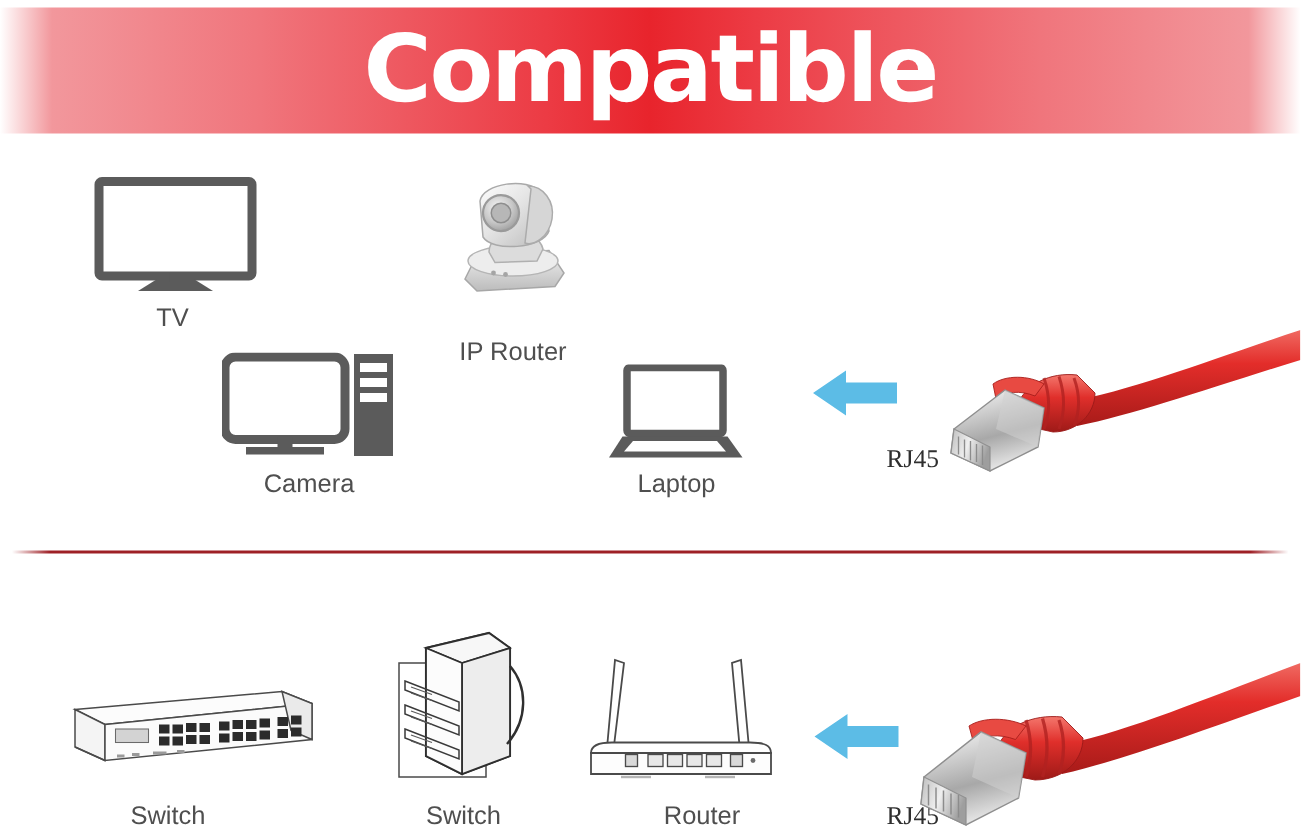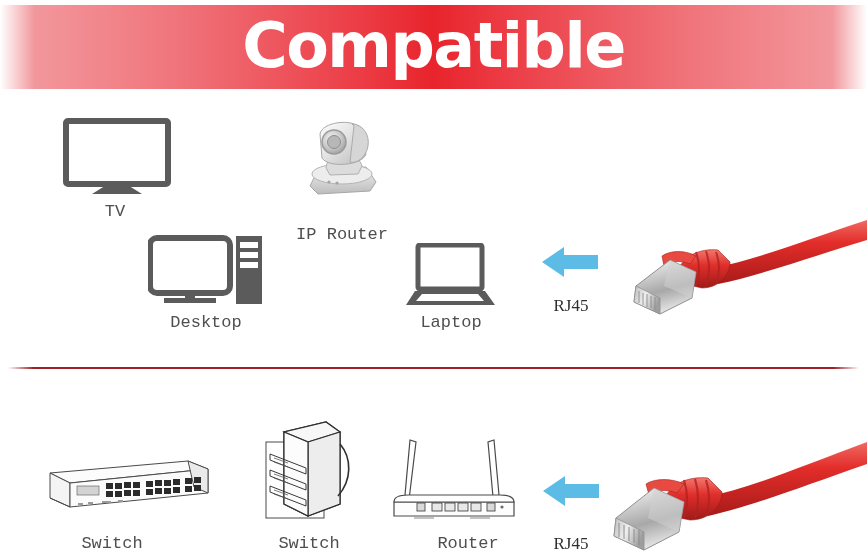--- a/index.html
+++ b/index.html
@@ -49,27 +49,27 @@
     letter-spacing: -1.5px;
     white-space: nowrap;
   }
 
   
   .node { position: absolute; }
   .caption {
     position: absolute;
     text-align: center;
     color: #4f4f4f;
-    font-family: Liberation Mono, monospace;
+    font-family: Liberation Sans, sans-serif;
     font-size: 17px;
     white-space: nowrap;
   }
   .caption-serif {
     position: absolute;
-    text-align: center;
+    text-align: right;
     color: #2f2f2f;
     font-family: "Liberation Serif", serif;
     font-size: 17px;
     white-space: nowrap;
   }
 
   
   #divider {
     position: absolute;
     left: 8px;
@@ -141,21 +141,21 @@
     <rect x="2" y="3" width="80" height="55" rx="7" fill="none" stroke="#5b5b5b" stroke-width="6"></rect>
     <rect x="37" y="56" width="10" height="8" fill="#5b5b5b"></rect>
     <rect x="16" y="63" width="52" height="5" fill="#5b5b5b"></rect>
 
     <rect x="88" y="1" width="26" height="68" fill="#5b5b5b"></rect>
     <rect x="92" y="7" width="18" height="6" fill="#ffffff"></rect>
     <rect x="92" y="17" width="18" height="6" fill="#ffffff"></rect>
     <rect x="92" y="27" width="18" height="6" fill="#ffffff"></rect>
   </svg>
 </div>
-<div class="caption" style="left:146px; top:313px; width:120px;">Desktop</div>
+<div class="caption" style="left:146px; top:313px; width:120px;">Camera</div>
 
 <div class="node" style="left:406px; top:243px; width:90px; height:66px;">
   <svg width="90" height="66" viewBox="0 0 90 66">
     <rect x="12" y="2" width="64" height="44" rx="2" fill="none" stroke="#5b5b5b" stroke-width="5"></rect>
     <path d="M9 48 L79 48 L89 62 L0 62 Z" fill="#5b5b5b"></path>
     <path d="M16 51 L72 51 L78 58 L10 58 Z" fill="#ffffff"></path>
   </svg>
 </div>
 <div class="caption" style="left:391px; top:313px; width:120px;text-align:center;">Laptop</div>
 

